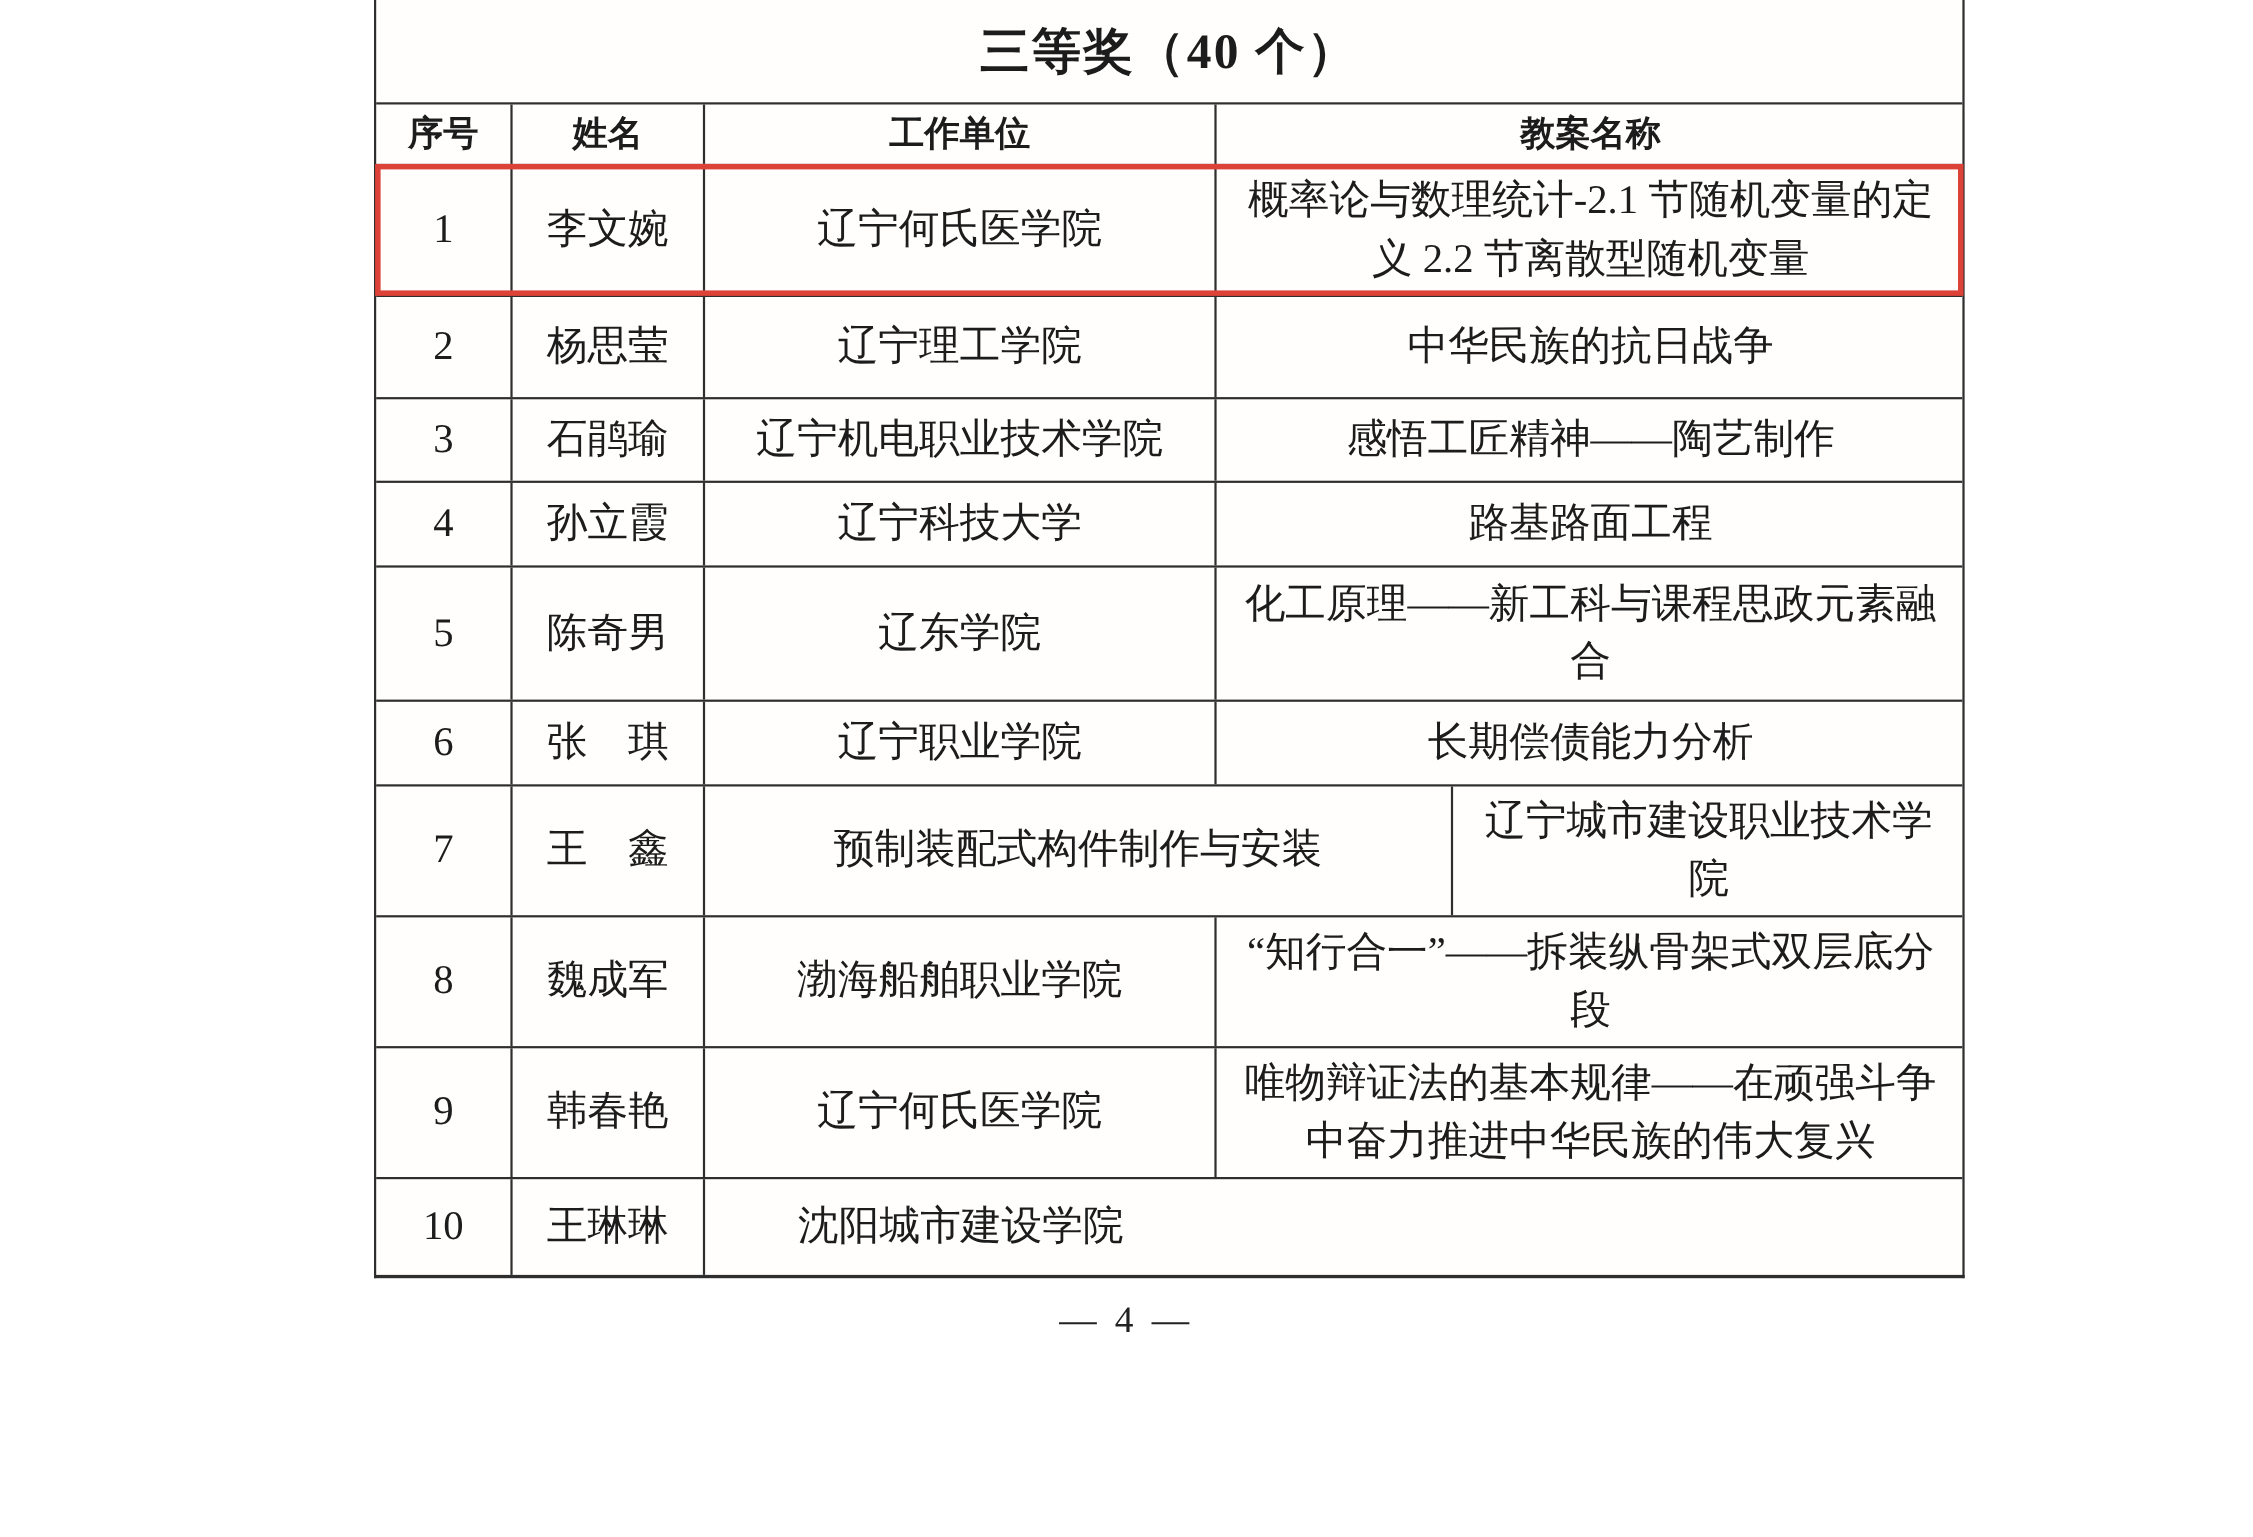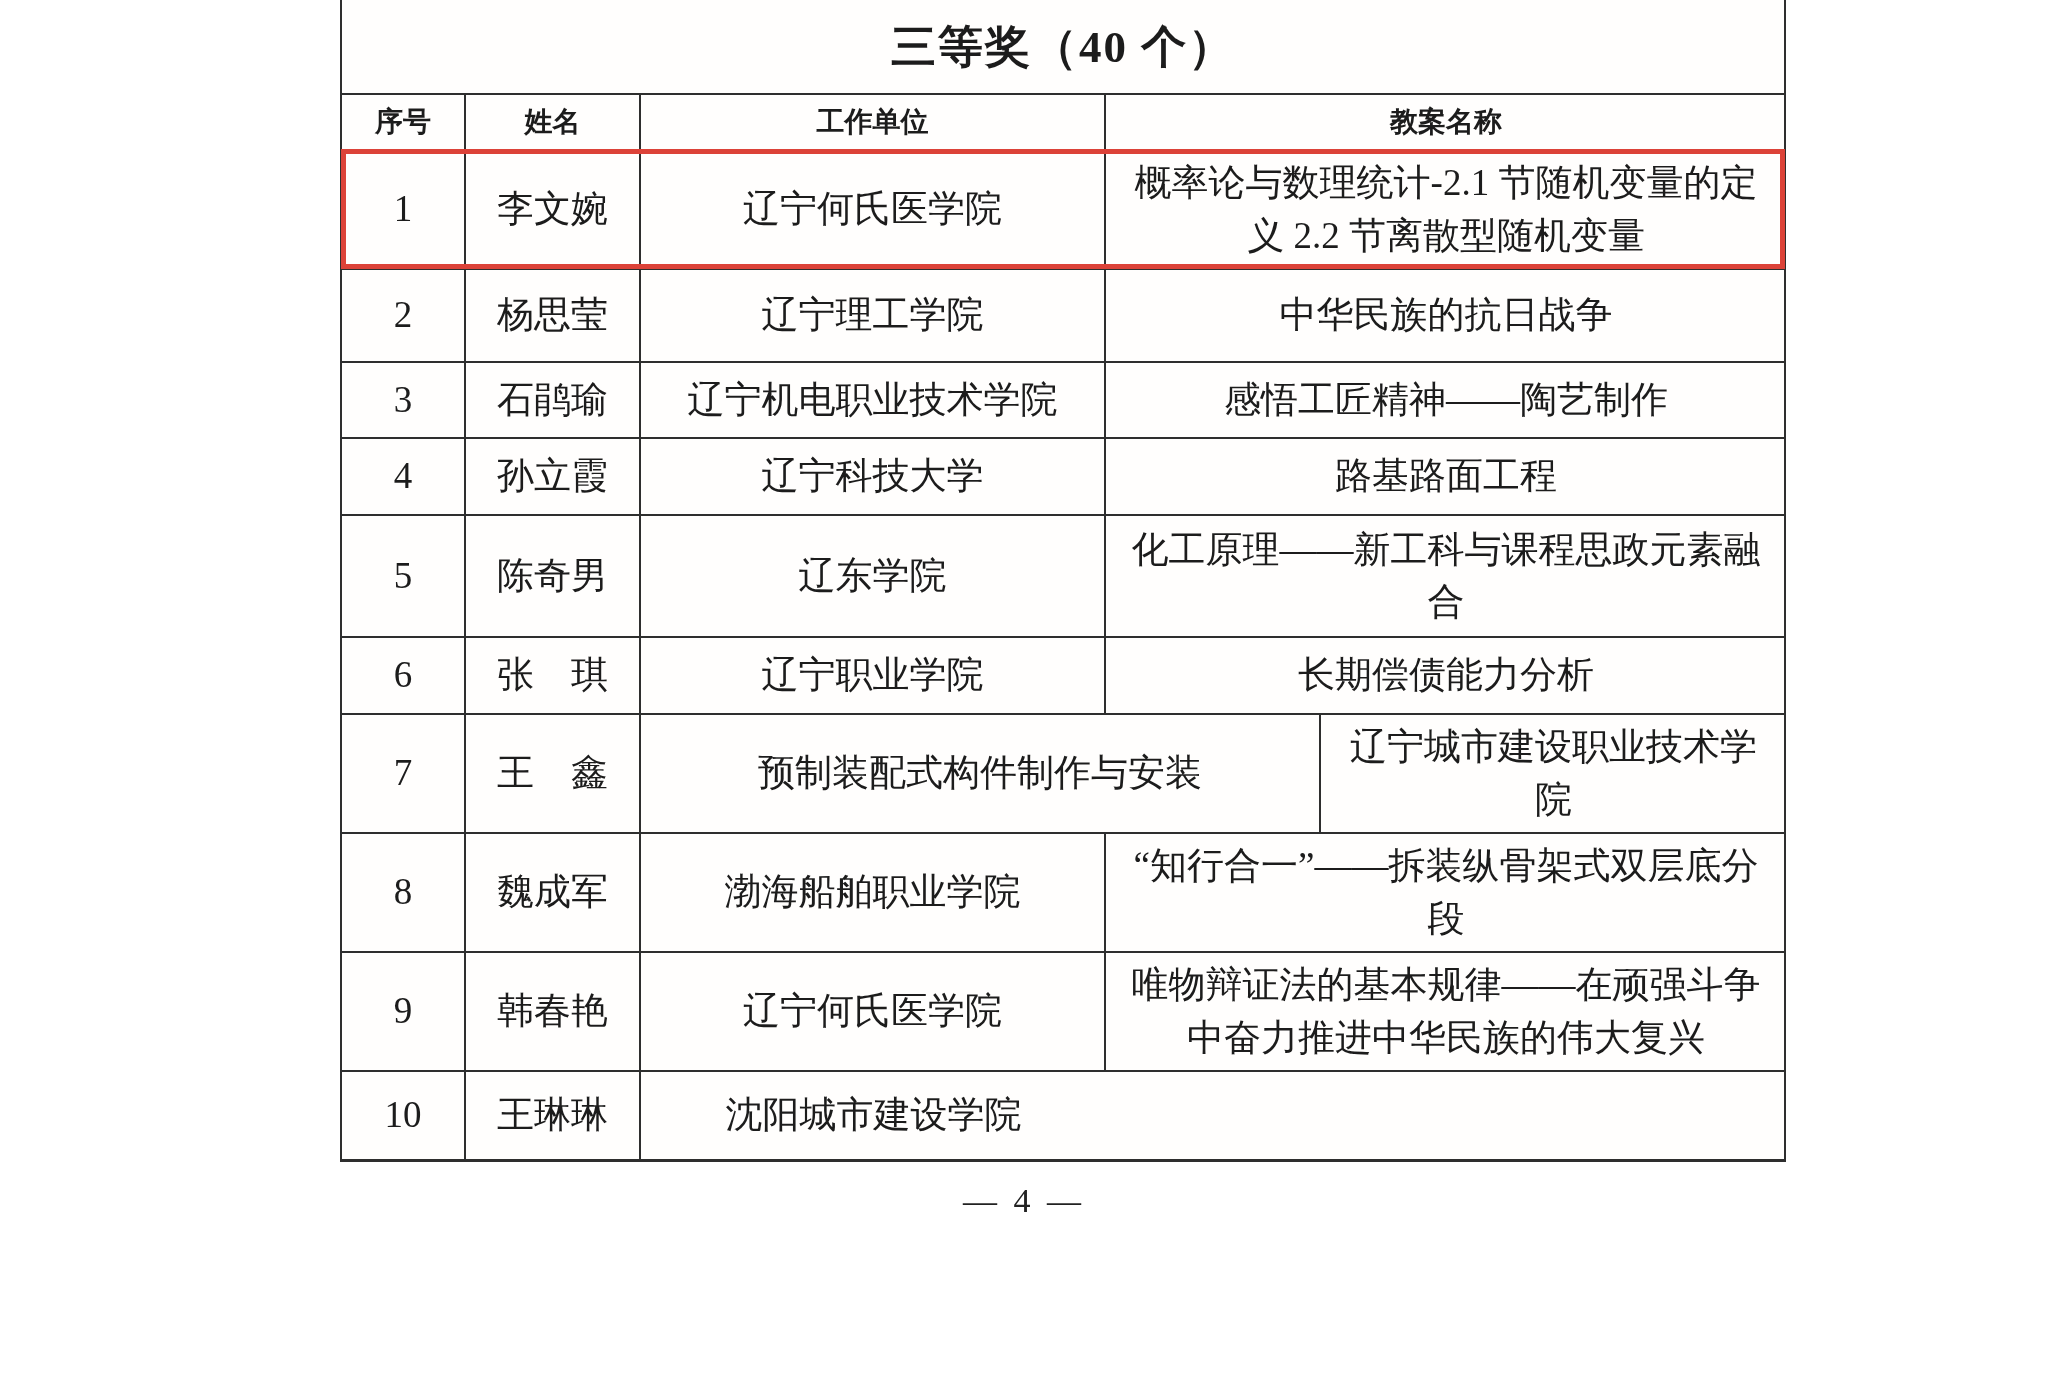--- a/index.html
+++ b/index.html
@@ -31,21 +31,21 @@
     display:flex;align-items:center;justify-content:center;
     text-align:center;padding:6px 12px;
     font-size:37px;line-height:1.42;
   }
   .cell:last-child{border-right:none;}
   .c1{width:124px;flex:none;}
   .c2{width:175px;flex:none;}
   .c3{width:465px;flex:none;}
   .c4{width:680px;flex:none;}
   .header-row{min-height:56px;}
-  .header-row .cell{font-weight:bold;font-size:28px;padding:2px 10px;}
+  .header-row .cell{font-weight:bold;font-size:32px;padding:2px 10px;}
   .trow.highlight{position:relative;}
   .trow.highlight::after{
     content:"";position:absolute;z-index:5;pointer-events:none;
     top:-2px;bottom:-1px;left:-1px;right:-1px;
     border:5px solid var(--hl-color,#dc4238);
   }
   .footer-page{
     position:absolute;left:0;right:0;top:1182px;
     text-align:center;font-size:34px;color:#222;letter-spacing:4px;
   }

